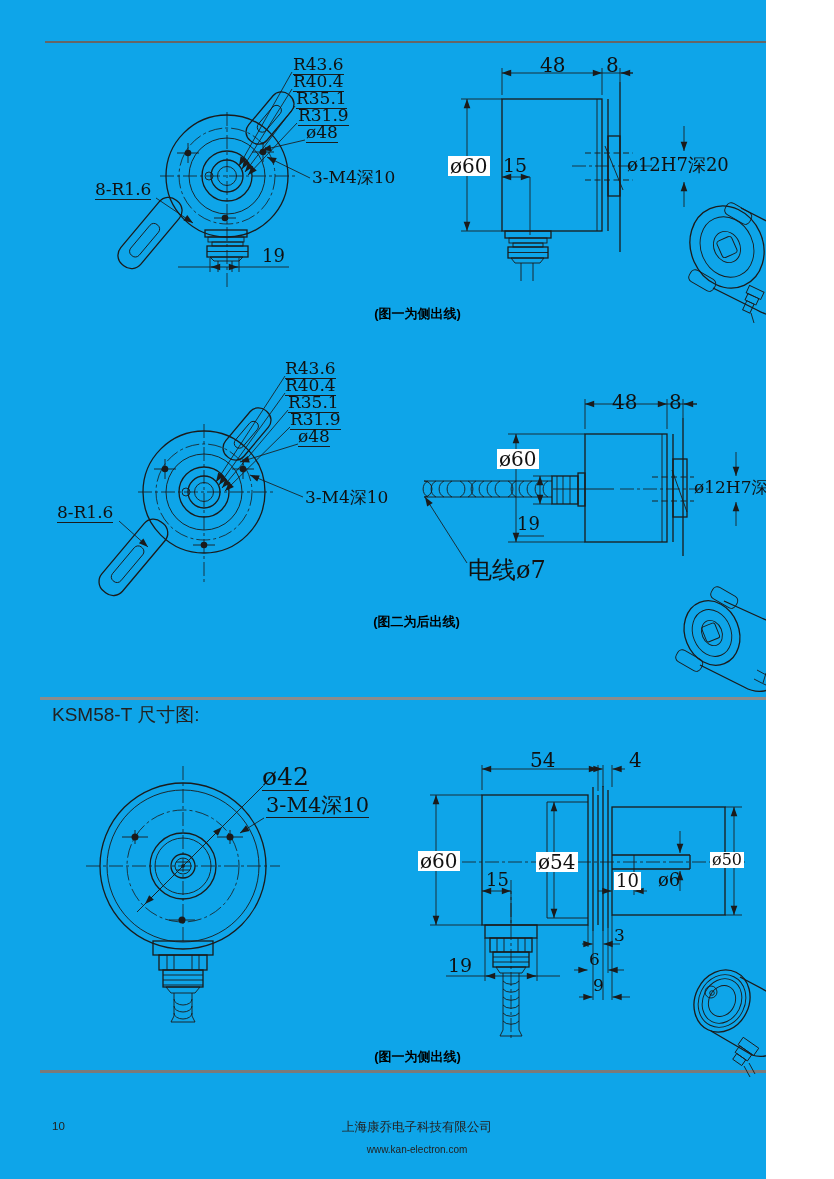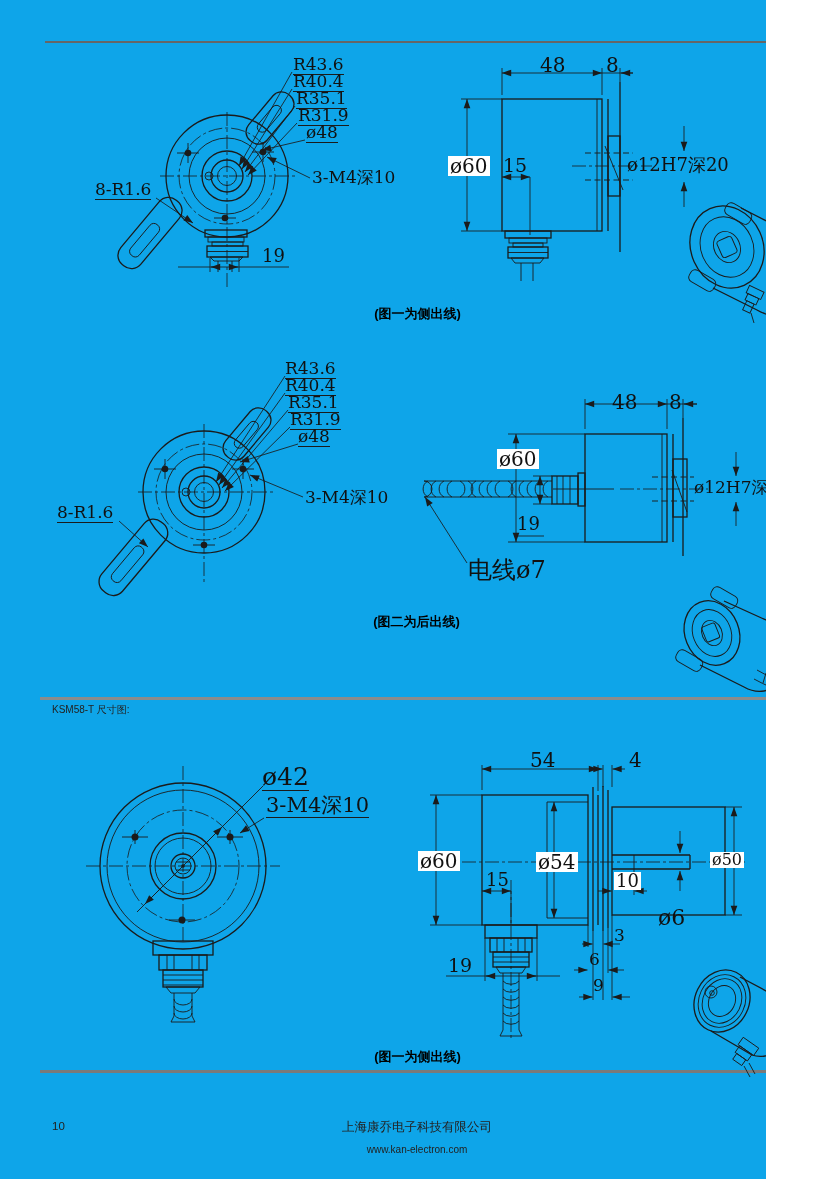--- a/index.html
+++ b/index.html
@@ -367,33 +367,33 @@
   <div class="lbl und" style="left:57px;top:504px;font-size:17px;">8-R1.6</div>
 
   <div class="lbl" style="left:612px;top:392px;font-size:20px;">48</div>
   <div class="lbl" style="left:669px;top:392px;font-size:20px;">8</div>
   <div class="lbl wbg" style="left:497px;top:449px;font-size:20px;">ø60</div>
   <div class="lbl" style="left:517px;top:515px;font-size:18px;">19</div>
   <div class="lbl" style="left:694px;top:479px;font-size:17px;">ø12H7深20</div>
   <div class="lbl" style="left:468px;top:558px;font-size:24px;">电线ø7</div>
   <div class="cap" style="left:300px;top:613px;width:233px;">(图二为后出线)</div>
 
-  <div class="lbl sans" style="left:52px;top:705px;font-size:10px;color:#222;font-family:'Liberation Sans',sans-serif;">KSM58-T 尺寸图:</div>
+  <div class="lbl sans" style="left:52px;top:705px;font-size:19px;color:#222;font-family:'Liberation Sans',sans-serif;">KSM58-T 尺寸图:</div>
 
   <div class="lbl und" style="left:262px;top:764px;font-size:25px;">ø42</div>
   <div class="lbl und" style="left:266px;top:795px;font-size:21px;">3-M4深10</div>
 
   <div class="lbl" style="left:530px;top:750px;font-size:20px;">54</div>
   <div class="lbl" style="left:629px;top:750px;font-size:20px;">4</div>
   <div class="lbl wbg" style="left:418px;top:851px;font-size:20px;">ø60</div>
   <div class="lbl wbg" style="left:536px;top:852px;font-size:20px;">ø54</div>
   <div class="lbl wbg" style="left:710px;top:852px;font-size:16px;">ø50</div>
   <div class="lbl" style="left:486px;top:871px;font-size:18px;">15</div>
   <div class="lbl wbg" style="left:614px;top:872px;font-size:18px;">10</div>
-  <div class="lbl" style="left:658px;top:871px;font-size:22px;margin-top:36px;">ø6</div>
+  <div class="lbl" style="left:658px;top:871px;font-size:18px;">ø6</div>
   <div class="lbl" style="left:614px;top:927px;font-size:17px;">3</div>
   <div class="lbl" style="left:589px;top:951px;font-size:17px;">6</div>
   <div class="lbl" style="left:593px;top:977px;font-size:17px;">9</div>
   <div class="lbl" style="left:448px;top:956px;font-size:19px;">19</div>
   <div class="cap" style="left:300px;top:1048px;width:235px;">(图一为侧出线)</div>
 
   <div class="lbl sans" style="left:52px;top:1121px;font-size:11.5px;color:#222;font-family:'Liberation Sans',sans-serif;">10</div>
   <div class="cap" style="left:0;top:1119px;width:834px;font-weight:normal;font-size:12.5px;color:#222;">上海康乔电子科技有限公司</div>
   <div class="cap" style="left:0;top:1144px;width:834px;font-weight:normal;font-size:10px;color:#222;">www.kan-electron.com</div>
 

